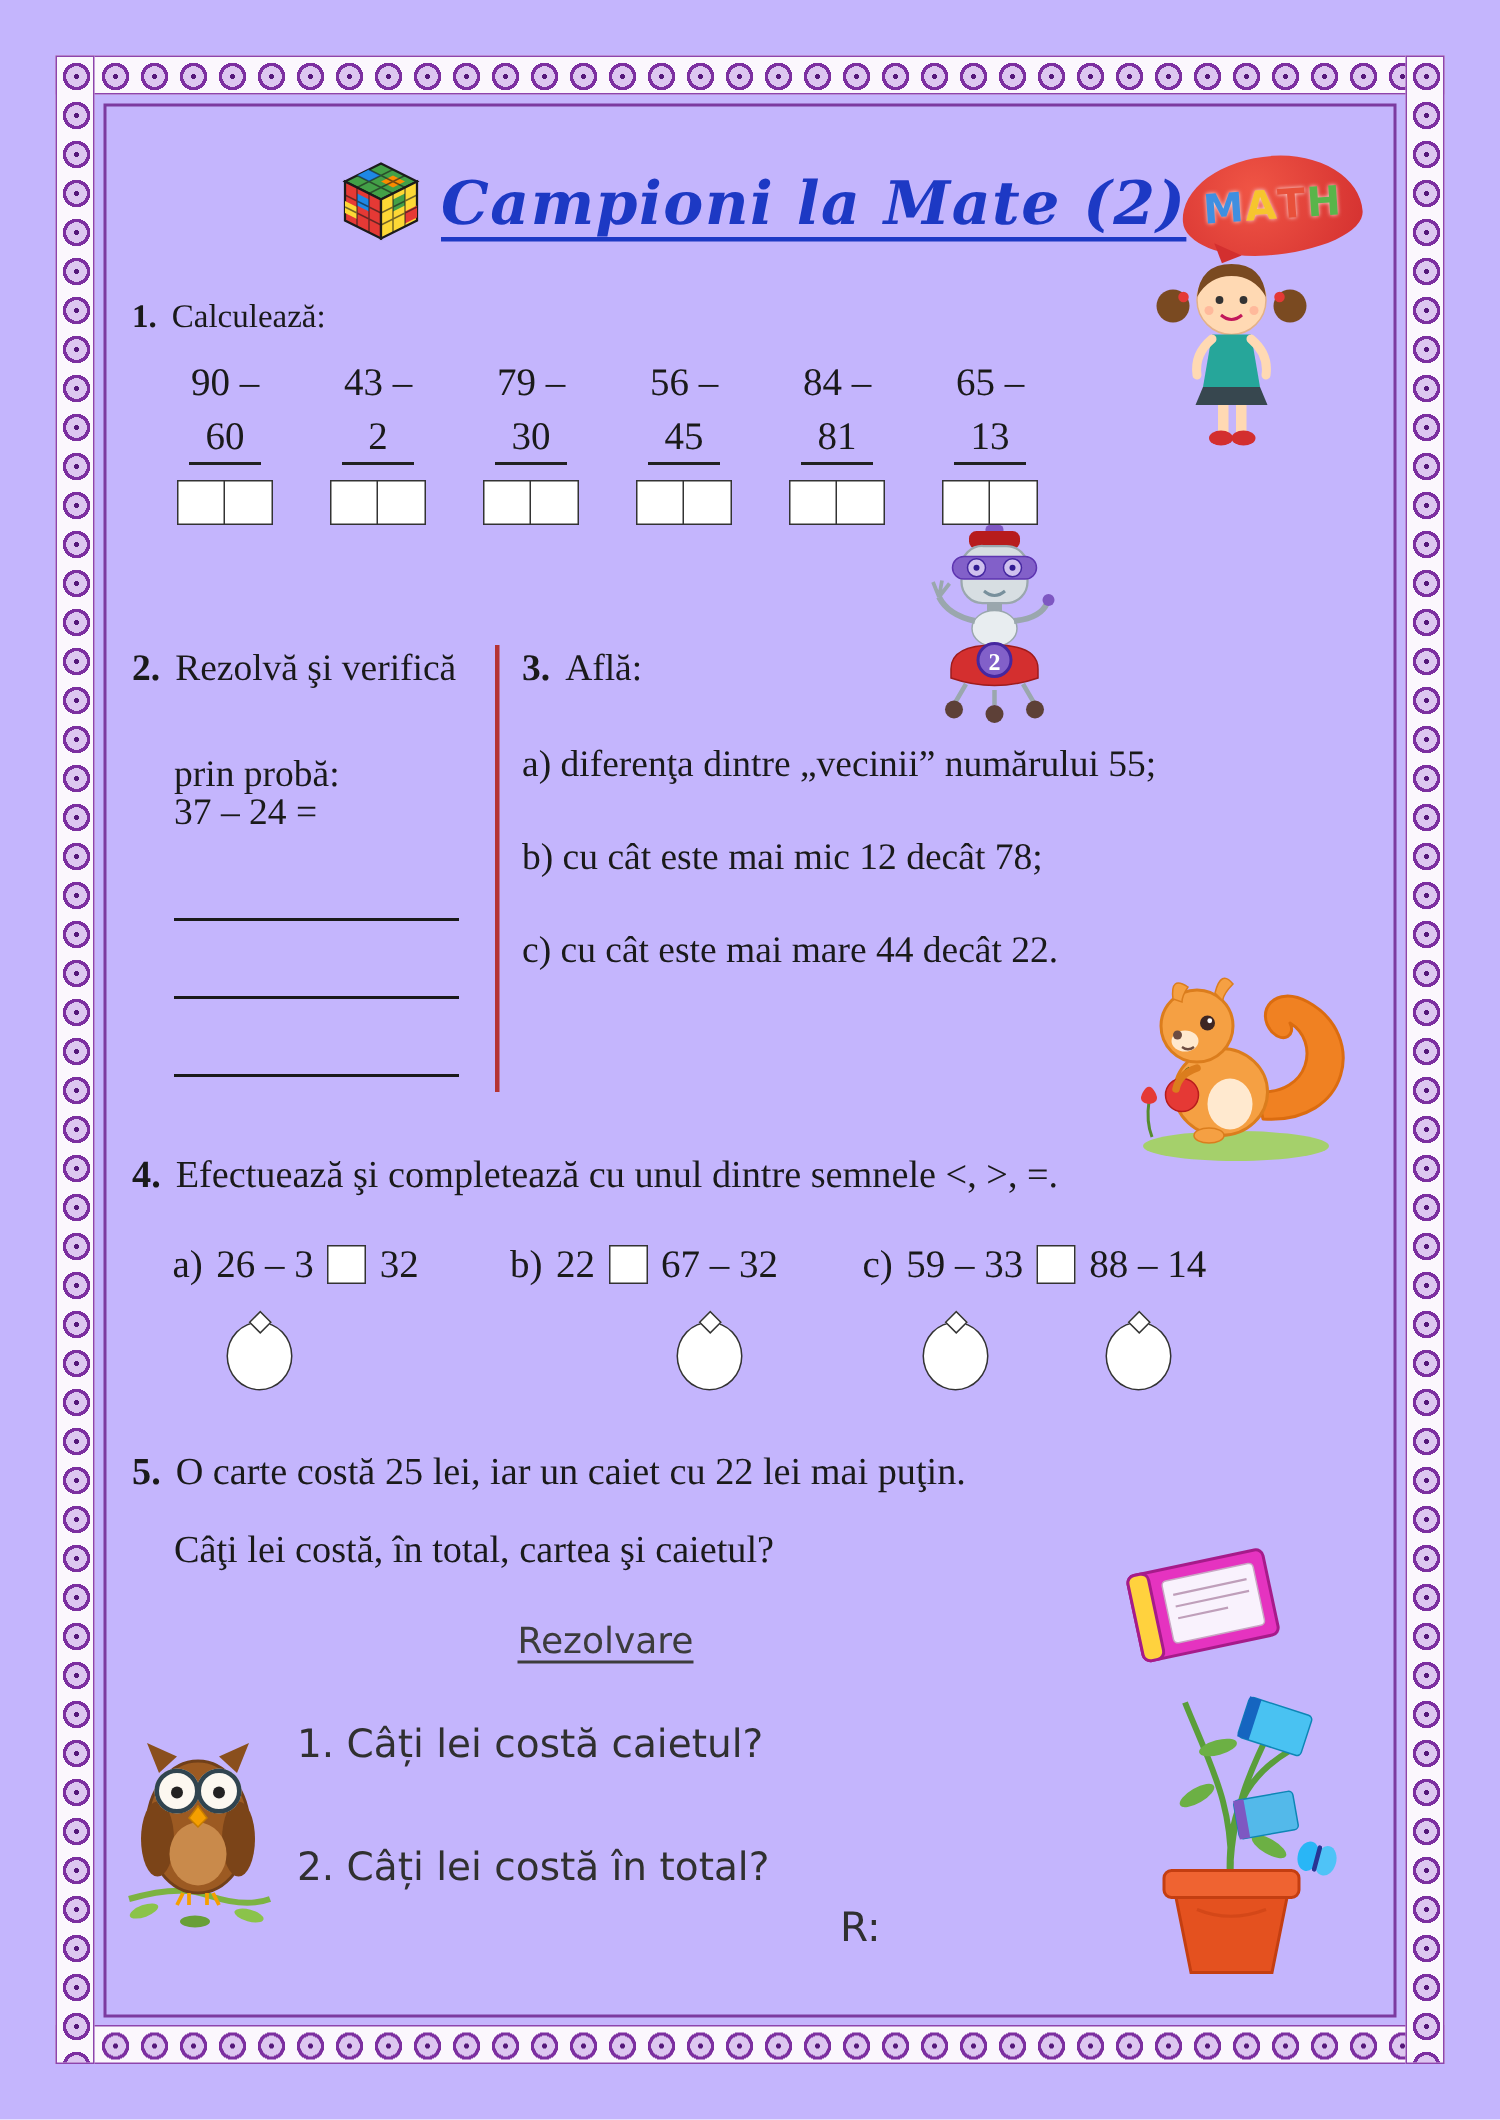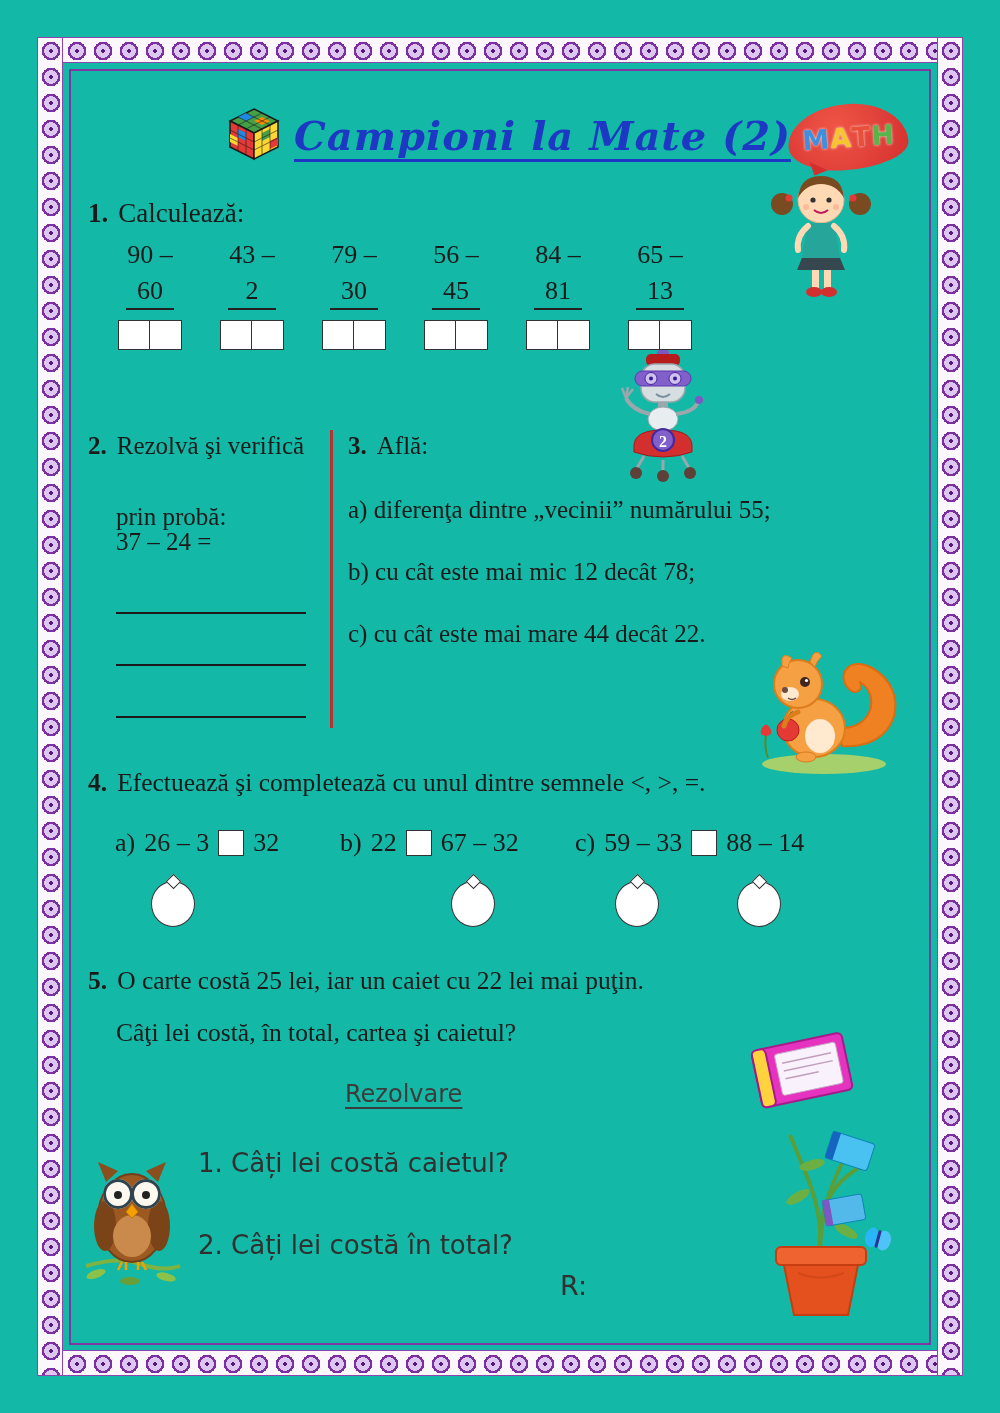--- a/index.html
+++ b/index.html
@@ -1,18 +1,18 @@
 <!DOCTYPE html>
 <html><head>
 <meta charset="utf-8">
 <style>
   * { margin:0; padding:0; box-sizing:border-box; }
   html,body { background:#ffffff; }
   body { font-family:"Liberation Serif", serif; color:#1a1a1a; }
-  .page { position:relative; width:1000px; height:1413px; background:#14b8a6; overflow:hidden; }
+  .page { position:relative; width:1000px; height:1413px; background:#c4b5fd; overflow:hidden; }
   .abs { position:absolute; }
 
   
   .bead {
     position:absolute;
     background-color:#fbf7fd;
     background-image: radial-gradient(circle, #55177a 0 1.8px, #ddc6f0 1.8px 6.8px, #7c2fa0 6.8px 9.2px, transparent 9.2px);
     background-size:26px 26px;
     border:1px solid #8e44ad;
   }
@@ -31,21 +31,21 @@
     background:radial-gradient(circle at 40% 35%, #f05545, #d32f2f);
     border-radius:52% 48% 55% 45%/60% 62% 38% 40%;
     display:flex; align-items:center; justify-content:center; gap:1px;
     transform:rotate(-4deg);
   }
   .bubble::after { content:""; position:absolute; left:14px; bottom:-13px; border:10px solid transparent; border-top-color:#d32f2f; transform:rotate(28deg); }
   .bubble span { font-family:"DejaVu Sans", sans-serif; font-weight:800; font-size:27px; text-shadow:0 0 3px rgba(255,255,255,.85); }
   .girl-svg { position:absolute; left:4px; top:62px; }
 
   
-  .heading { position:absolute; font-size:27px; white-space:nowrap; }
+  .heading { position:absolute; font-size:22px; white-space:nowrap; }
   .heading .num { font-weight:bold; margin-right:10px; }
   .bodytext { position:absolute; font-size:25px; white-space:nowrap; }
 
   
   .problems { position:absolute; left:105px; top:240px; width:700px; display:flex; gap:12px; }
   .problem { width:90px; text-align:center; }
   .minuend { font-size:26px; height:36px; }
   .subtrahend { width:48px; margin:0 auto; font-size:26px; border-bottom:2px solid #222; padding-bottom:2px; }
   .answer-boxes { width:64px; margin:10px auto 0; display:flex; }
   .answer-boxes .cell { width:32px; height:30px; border:1.6px solid #333; background:#fff; }

